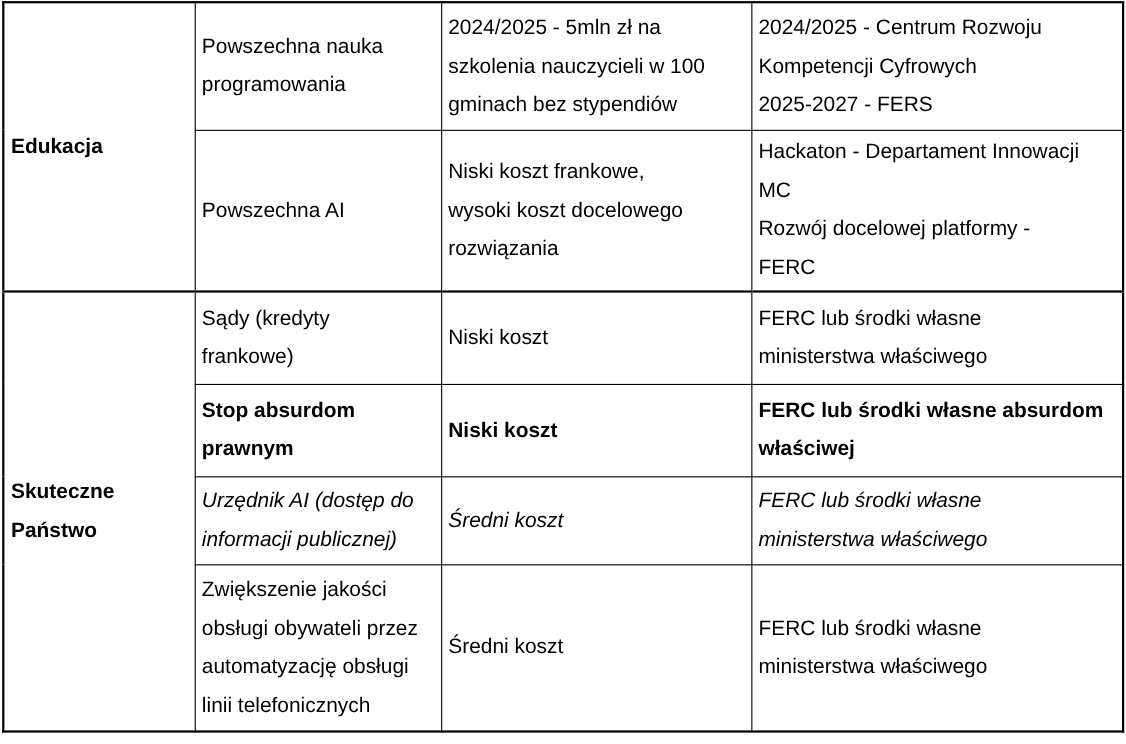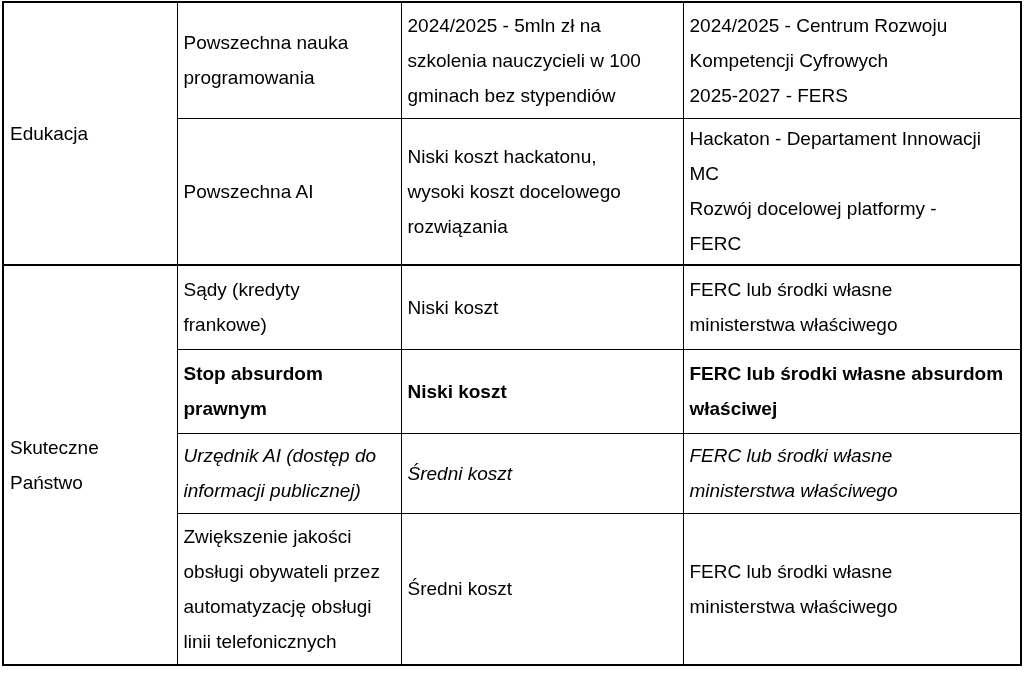--- a/index.html
+++ b/index.html
@@ -25,21 +25,21 @@
     padding: 2px 6px;
     vertical-align: middle;
     text-align: left;
     white-space: pre-line;
     overflow: hidden;
   }
   tbody.group-sep tr:first-child td {
     border-top-width: 2.5px;
   }
   td.cat {
-    font-weight: normal;
+    font-weight: bold;
   }
   tr.r1 { height: 116px; }
   tr.r2 { height: 147px; }
   tr.r3 { height: 84px; }
   tr.r4 { height: 84px; font-weight: bold; }
   tr.r5 { height: 80px; font-style: italic; }
   tr.r6 { height: 152px; }
 </style>
 </head>
 <body>
@@ -58,21 +58,21 @@
 programowania</td>
       <td>2024/2025 - 5mln zł na
 szkolenia nauczycieli w 100
 gminach bez stypendiów</td>
       <td>2024/2025 - Centrum Rozwoju
 Kompetencji Cyfrowych
 2025-2027 - FERS</td>
     </tr>
     <tr class="r2">
       <td>Powszechna AI</td>
-      <td>Niski koszt hackatonu,
+      <td>Niski koszt frankowe,
 wysoki koszt docelowego
 rozwiązania</td>
       <td>Hackaton - Departament Innowacji
 MC
 Rozwój docelowej platformy -
 FERC</td>
     </tr>
   </tbody>
   <tbody class="group-sep">
     <tr class="r3">

